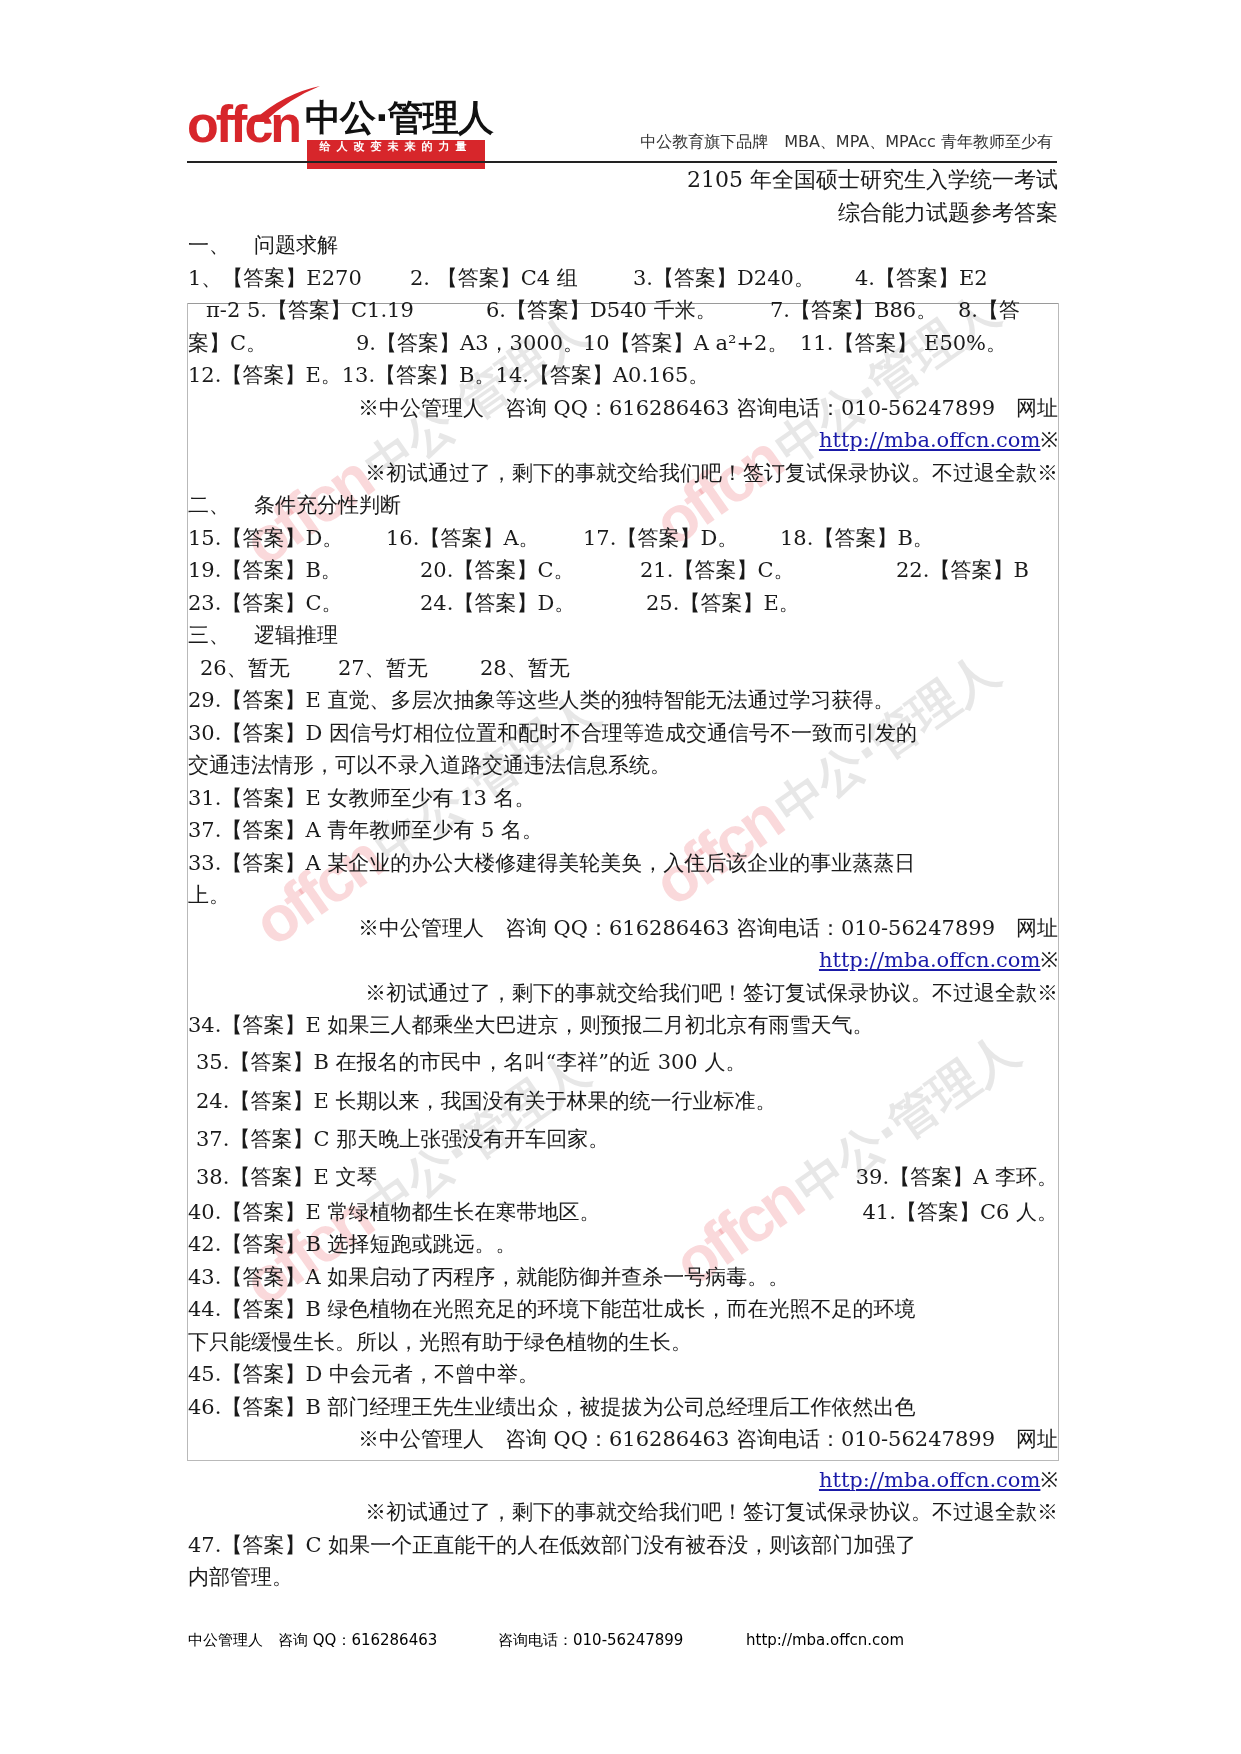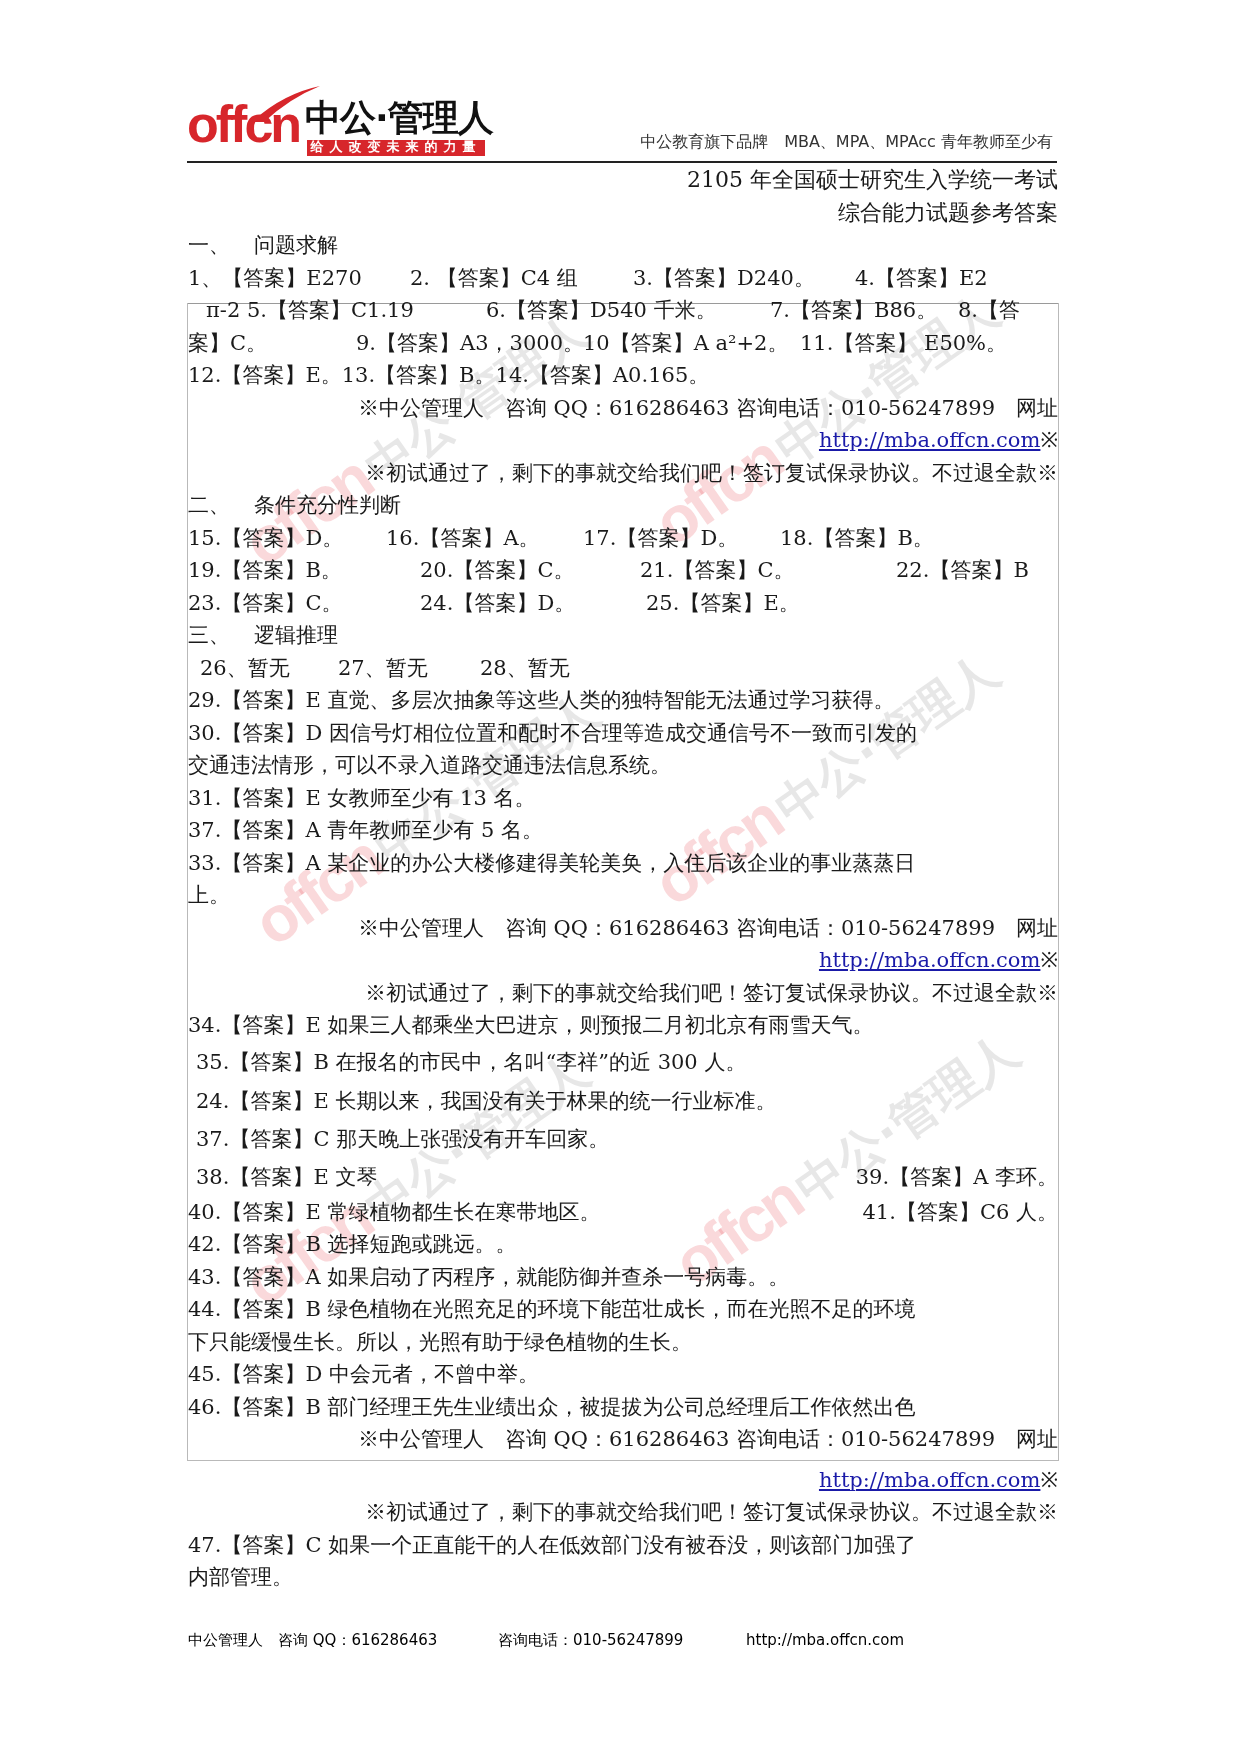--- a/index.html
+++ b/index.html
@@ -5,21 +5,21 @@
   * { box-sizing: border-box; margin: 0; padding: 0; }
   html, body { width: 1241px; height: 1754px; background: #ffffff; overflow: hidden; }
   body { position: relative; font-family: "DejaVu Serif", "Liberation Serif", serif; color: #1a1a1a; }
 
   
   .header { position: absolute; left: 187px; top: 84px; width: 870px; height: 80px; }
   .logo { position: absolute; left: 0; top: 0; width: 310px; height: 70px; }
   .logo-offcn { position: absolute; left: 0; top: 12px; font-family: "Liberation Sans", sans-serif; font-weight: bold; font-size: 52px; color: #d7262b; letter-spacing: -3px; line-height: 56px; }
   .logo-swoosh { position: absolute; left: 55px; top: 0; width: 80px; height: 40px; }
   .logo-cn { position: absolute; left: 118px; top: 14px; font-family: "DejaVu Sans", sans-serif; font-weight: bold; font-size: 36px; color: #111; letter-spacing: -1px; line-height: 40px; }
-  .logo-slogan { position: absolute; left: 120px; top: 56px; width: 178px; height: 16px; background: #d7262b; color: #fff; font-family: "DejaVu Sans", sans-serif; font-size: 13px; line-height: 13px; letter-spacing: 6px; text-align: center; font-weight: bold; }
+  .logo-slogan { position: absolute; left: 120px; top: 56px; width: 178px; height: 29px; background: #d7262b; color: #fff; font-family: "DejaVu Sans", sans-serif; font-size: 11px; line-height: 13px; letter-spacing: 6px; text-align: center; font-weight: bold; }
   .tagline { position: absolute; right: 4px; top: 48px; font-family: "DejaVu Sans", sans-serif; font-size: 16px; color: #333; white-space: nowrap; }
   .header-rule { position: absolute; left: 187px; top: 161px; width: 870px; height: 2px; background: #222; }
 
   
   .wm-layer { position: absolute; left: 0; top: 0; width: 1241px; height: 1754px; pointer-events: none; overflow: hidden; }
   .wm { position: absolute; transform: rotate(-35deg); transform-origin: left top; white-space: nowrap; }
   .wm .wm-en { font-family: "Liberation Sans", sans-serif; font-weight: bold; font-size: 64px; color: rgba(230, 80, 90, 0.22); letter-spacing: -4px; }
   .wm .wm-cn { font-family: "DejaVu Sans", sans-serif; font-weight: bold; font-size: 48px; color: rgba(120,120,120,0.18); margin-left: 6px; }
 
   

